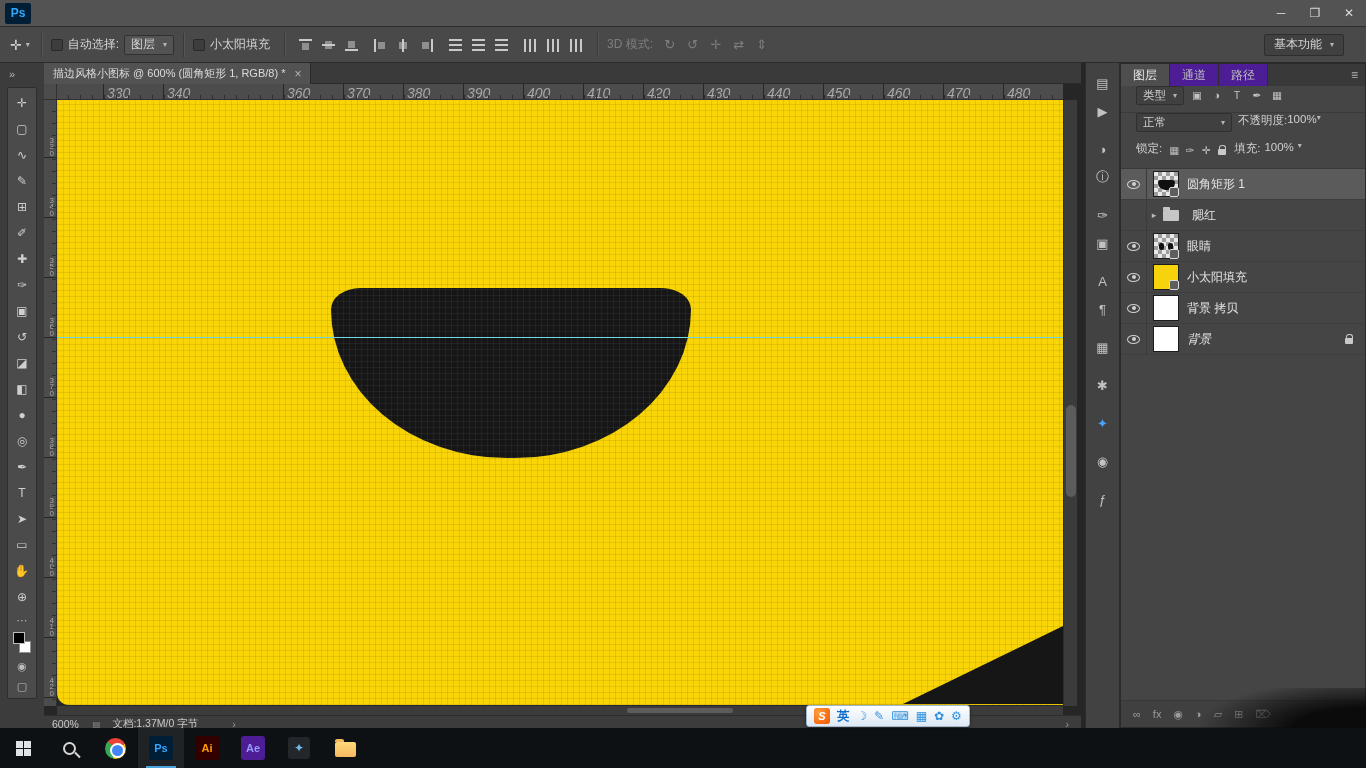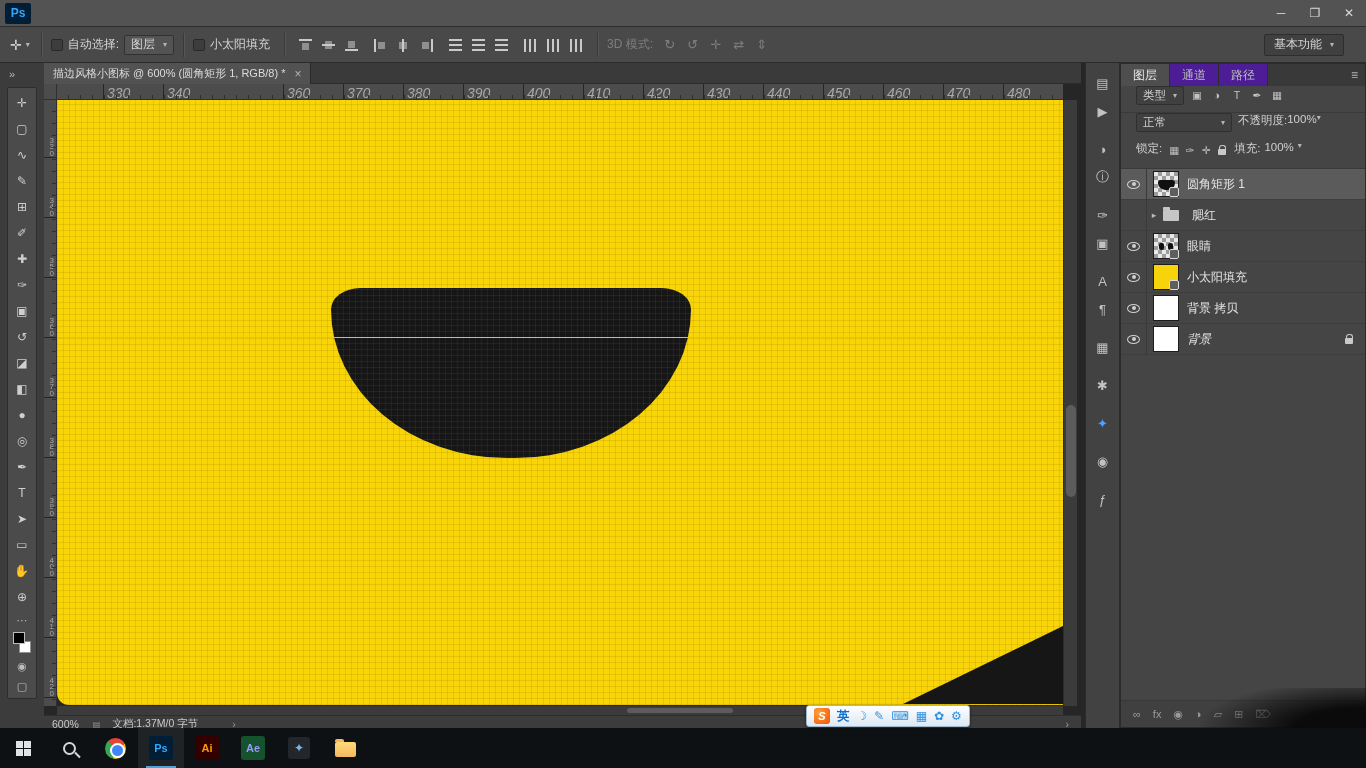--- a/index.html
+++ b/index.html
@@ -555,21 +555,21 @@
           <div class="chrome"></div>
         </div>
         <div class="tb-item active">
           <div class="tile" style="background: rgb(0, 30, 54); color: rgb(49, 168, 255);">Ps</div>
           <div class="underline"></div>
         </div>
         <div class="tb-item">
           <div class="tile" style="background: rgb(51, 0, 0); color: rgb(255, 154, 0);">Ai</div>
         </div>
         <div class="tb-item">
-          <div class="tile" style="background: #14532d; color: rgb(153, 153, 255);">Ae</div>
+          <div class="tile" style="background: #4c1d95; color: rgb(153, 153, 255);">Ae</div>
         </div>
         <div class="tb-item">
           <div class="misctile">✦</div>
         </div>
         <div class="tb-item">
           <div class="folderbig"></div>
         </div>
       </div>
 
   </div>

